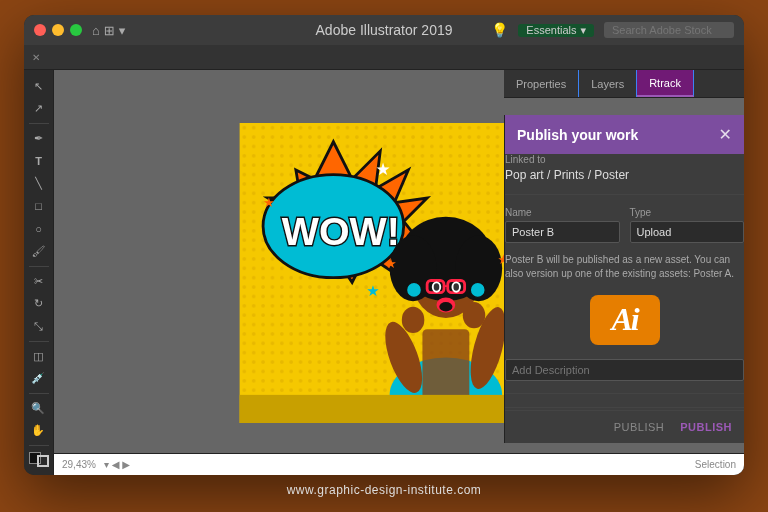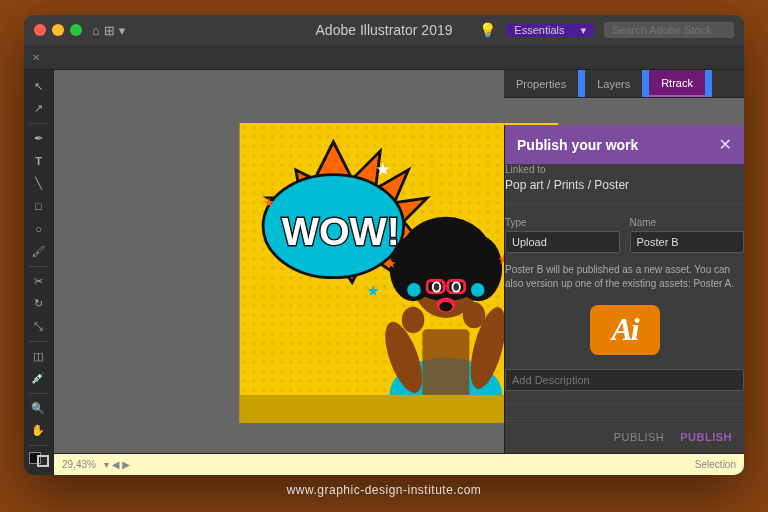--- a/index.html
+++ b/index.html
@@ -71,30 +71,30 @@
     }
 
     .title-bar-right {
       margin-left: auto;
       display: flex;
       align-items: center;
       gap: 10px;
     }
 
     .essentials-btn {
-      background: #4c1d95;
+      background: #14532d;
       color: #ccc;
       border: none;
       padding: 0 8px;
       border-radius: 3px;
       font-size: 11px;
       cursor: pointer;
       display: flex;
       align-items: center;
-      gap: 16px;
+      gap: 4px;
     }
 
     .search-bar {
       background: #555;
       border: none;
       color: #ccc;
       padding: 2px 8px;
       border-radius: 3px;
       font-size: 11px;
       width: 130px;
@@ -175,21 +175,21 @@
       inset: 0;
       background: #666;
       display: flex;
       align-items: center;
       justify-content: center;
     }
 
     
     .status-bar {
       height: 22px;
-      background: #fef9c3;
+      background: #ffffff;
       display: flex;
       align-items: center;
       padding: 8px 8px;
       gap: 8px;
       flex-shrink: 0;
       border-top: 1px solid #222;
     }
     .status-text {
       color: #888;
       font-size: 10px;
@@ -201,32 +201,32 @@
       border-bottom: 1px solid #222;
       height: 28px;
     }
     .panel-tab {
       padding: 0 12px;
       font-size: 11px;
       color: #aaa;
       display: flex;
       align-items: center;
       cursor: pointer;
-      border-right: 7px solid #3b82f6;
+      border-right: 1px solid #3b82f6;
     }
     .panel-tab.active {
       color: #fff;
       background: #701a75;
       border-bottom: 2px solid #9b59b6;
     }
 
     
     .publish-panel {
       position: absolute;
-      top: 55px;
+      top: 45px;
       right: 0;
       width: 240px;
       background: #3d3d3d;
       border-left: 1px solid #222;
       height: calc(100% - 55px - 22px);
       display: flex;
       flex-direction: column;
       z-index: 10;
     }
 
@@ -510,29 +510,29 @@
 
         <div>
           <div class="field-label">Linked to</div>
           <div class="field-value">Pop art / Prints / Poster</div>
         </div>
 
         <div class="divider"></div>
 
         <div class="field-row">
           <div class="field-group">
+            <div class="field-label">Name</div>
+            <input class="field-input" value="Poster B" style="">
+          </div>
+          <div class="field-group">
             <div class="field-label">Type</div>
             <select class="field-select">
               <option>Upload</option>
             </select>
           </div>
-          <div class="field-group">
-            <div class="field-label">Name</div>
-            <input class="field-input" value="Poster B" style="">
-          </div>
         </div>
 
         <div class="info-text">
           <span>Poster B will be published as a new asset. You can also version up one of the existing assets: Poster A.</span>
         </div>
 
         <div class="ai-logo">
           <span class="ai-logo-text">Ai</span>
         </div>
 

